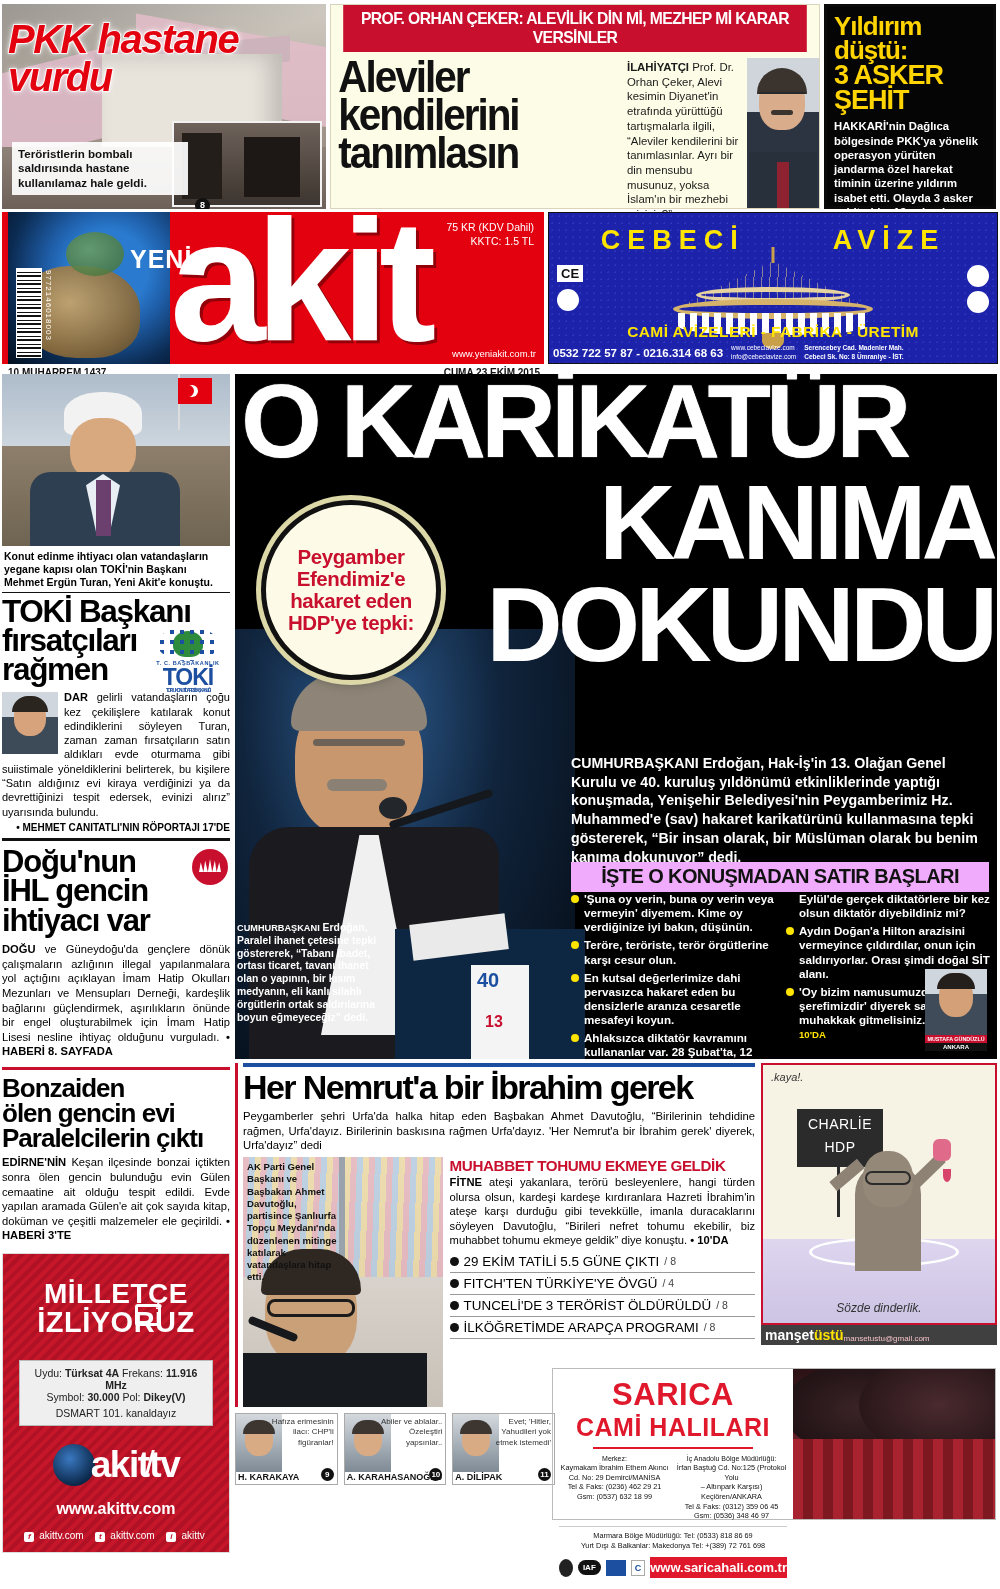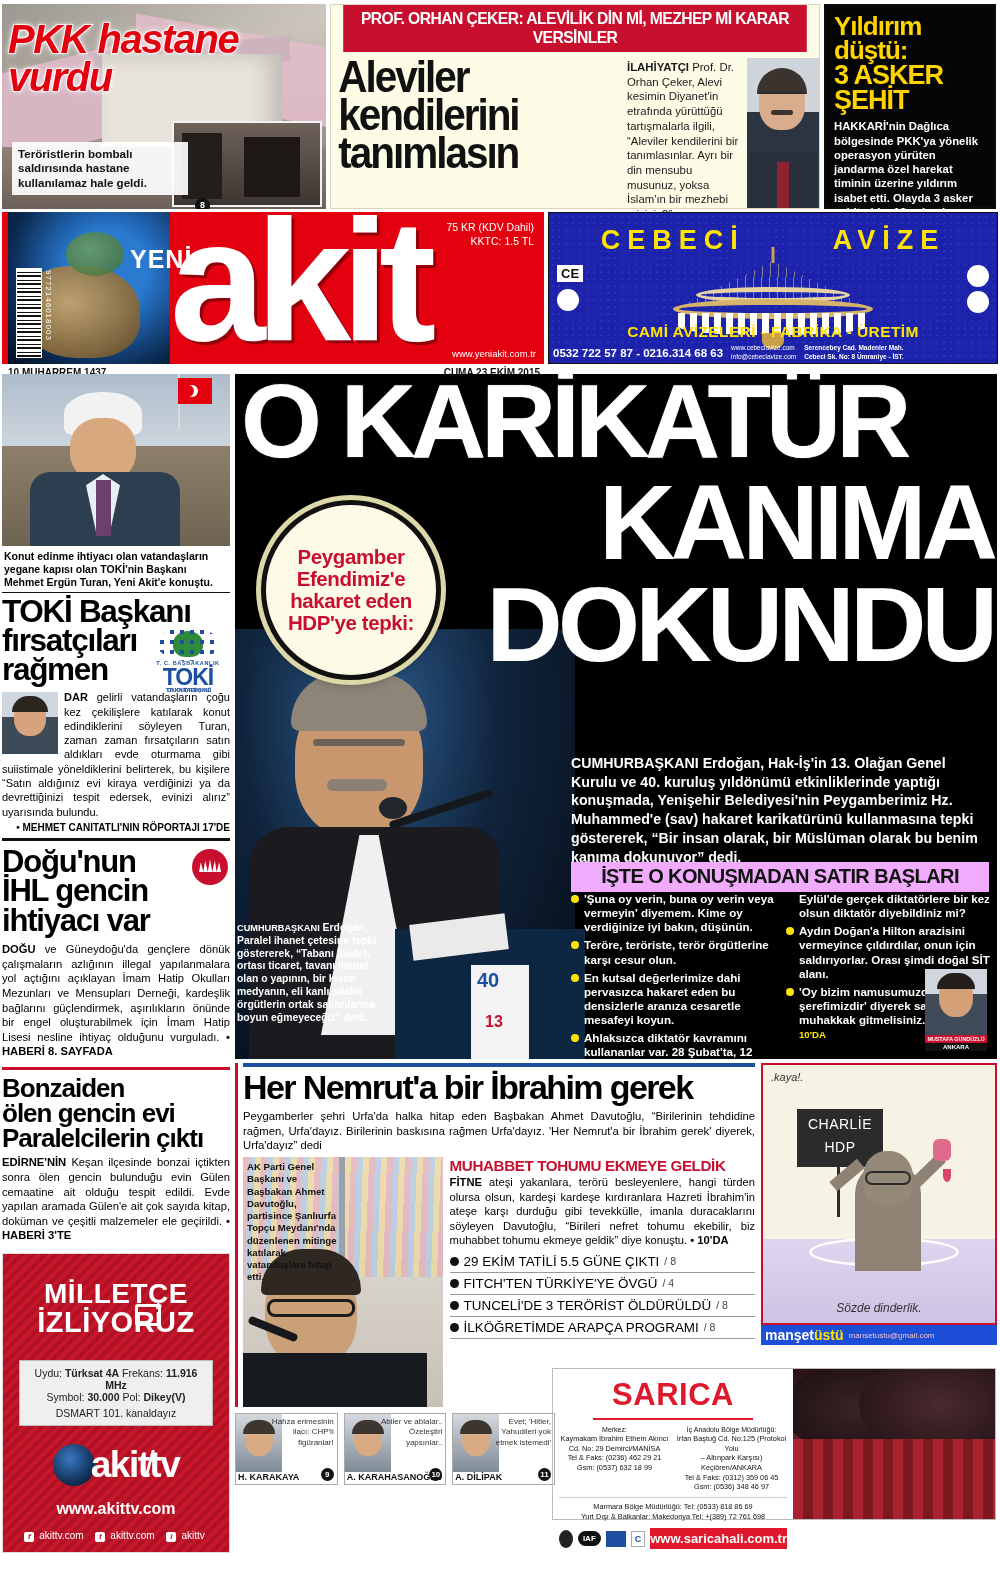--- a/index.html
+++ b/index.html
@@ -277,21 +277,21 @@
   .ct-body{position:absolute;left:92px;top:96px;width:66px;height:110px;border-radius:34px 34px 0 0;background:#8d8274;}
   .ct-headc{position:absolute;left:100px;top:86px;width:50px;height:56px;border-radius:46% 46% 40% 40%;background:#948978;}
   .ct-glass{position:absolute;left:102px;top:106px;width:46px;height:14px;border:2px solid #2b2b2b;border-radius:7px;}
   .ct-arml{position:absolute;left:66px;top:104px;width:36px;height:12px;background:#8d8274;transform:rotate(-40deg);}
   .ct-armr{position:absolute;left:146px;top:100px;width:38px;height:12px;background:#8d8274;transform:rotate(-44deg);}
   .ct-hand{position:absolute;left:170px;top:74px;width:18px;height:22px;background:#e06a8a;border-radius:6px;}
   .ct-drop{position:absolute;left:180px;top:104px;width:8px;height:13px;background:#d8456a;border-radius:0 0 50% 50%;}
   .ct-water{position:absolute;left:0;right:0;bottom:0;height:84px;background:linear-gradient(#ded6ef,#cdc3e4);}
   .ct-ripple{position:absolute;left:46px;bottom:56px;width:150px;height:30px;border:3px solid #fff;border-radius:50%;}
   .ct-cap{position:absolute;left:0;right:0;bottom:8px;text-align:center;font-size:12px;font-style:italic;color:#333;}
-  .manset { background:#1d4ed8; display:flex; align-items:center; padding: 2px 4px; gap: 5px; margin-top: 0;}
+  .manset { background:#404040; display:flex; align-items:flex-end; padding: 2px 4px; margin-top: 0;}
   .manset-a { color:#fff; font-size: 14px; font-weight: bold;}
   .manset-a em{color:#ffe400;font-style:normal;}
   .manset-b { color:#f3c0c8; font-size: 8px; }
   .sarica { width: 520px; height: 190px; border:1px solid #bbb; display:flex;}
   .sar-left { width: 300px; padding: 8px 6px 4px; text-align:center;}
   .sar-t1 { color:#e0182b; font-size: 31px; font-weight: bold; letter-spacing:.5px;}
   .sar-t2 { color:#e0182b; font-size: 25px; font-weight: bold; letter-spacing:.5px;}
   .sar-rule { height:2px;background:#e0182b;margin:5px 34px;}
   .sar-cols{display:flex;gap:6px;font-size:7.3px;line-height:1.32;color:#111;}
   .sar-cols > div{flex:1;}
@@ -693,20 +693,21 @@
           </div>
         </div>
         <div style="width:236px"></div>
       </div>
     </div>
   </div>
 
   <div class="sarica" style="position:absolute; left:552px; top:1368px; width:444px; height:152px;">
     <div class="sar-left" style="width:240px">
       <div class="sar-t1">SARICA</div>
+      <div class="sar-t2">CAMİ HALILARI</div>
       <div class="sar-rule"></div>
       <div class="sar-cols">
         <div>
           <div class="hd">Merkez:</div>
           <div>Kaymakam İbrahim Ethem Akıncı</div>
           <div>Cd. No: 29 Demirci/MANİSA</div>
           <div>Tel &amp; Faks: (0236) 462 29 21</div>
           <div>Gsm: (0537) 632 18 99</div>
         </div>
         <div>

